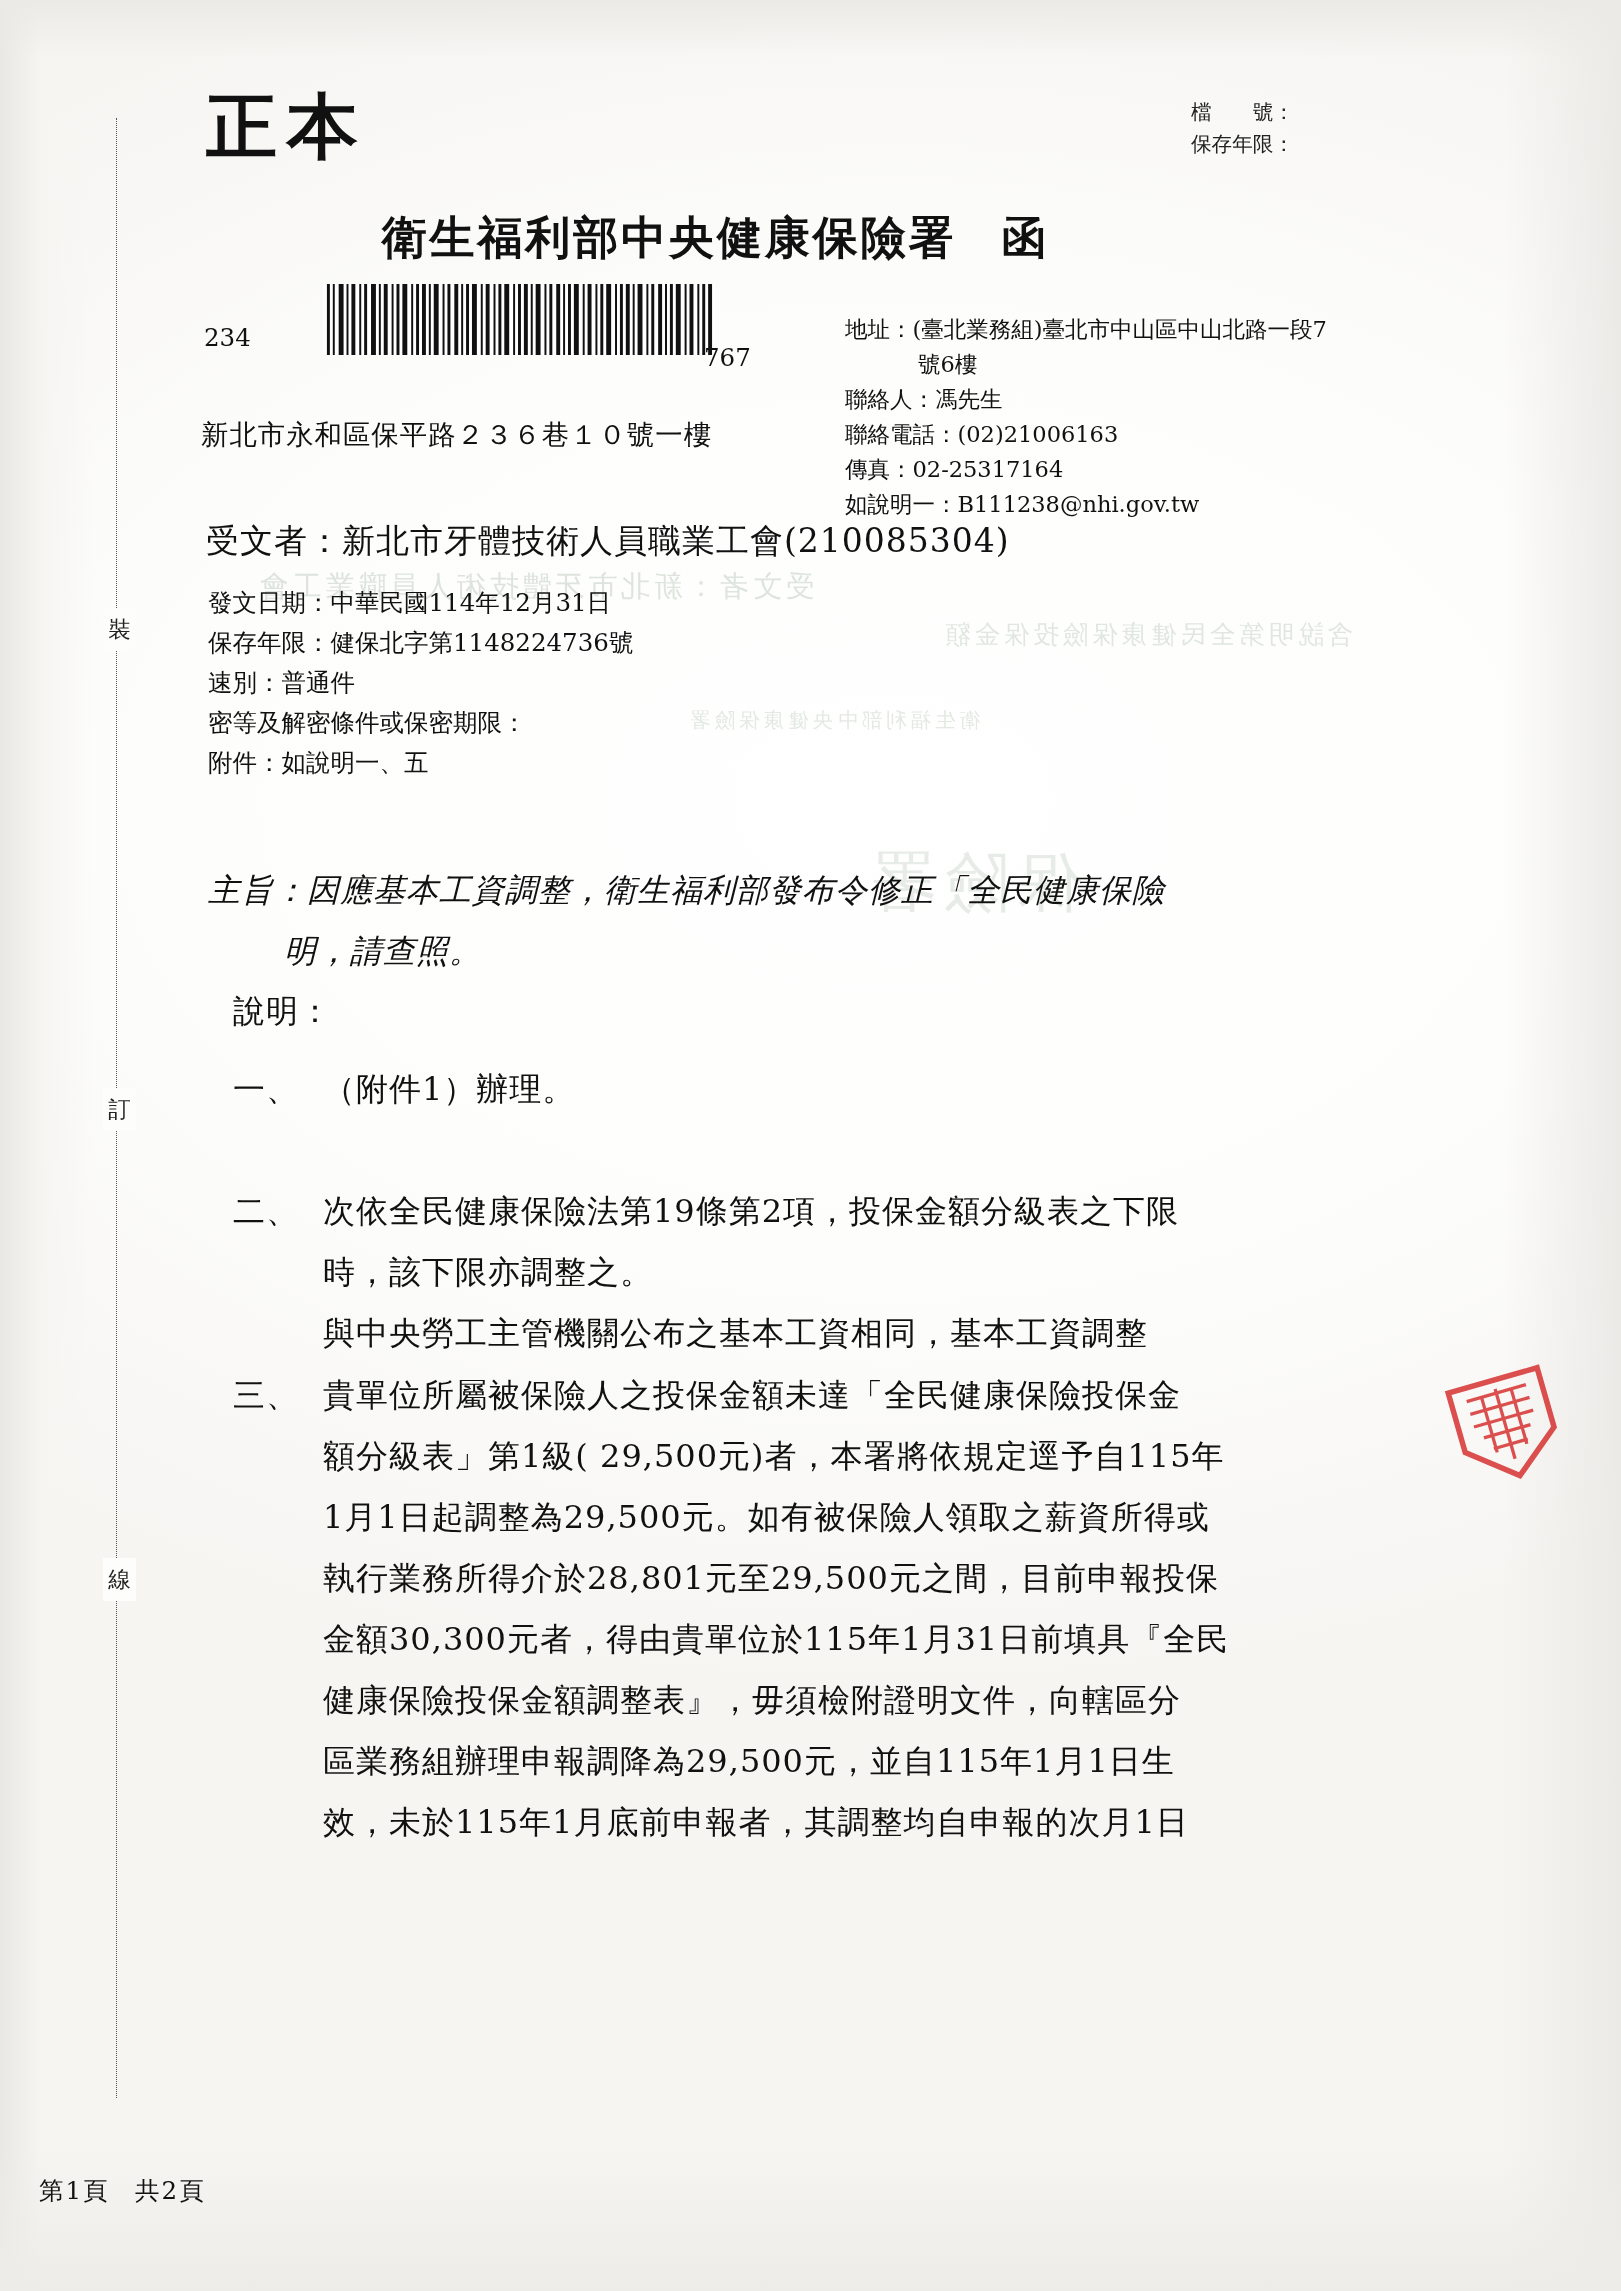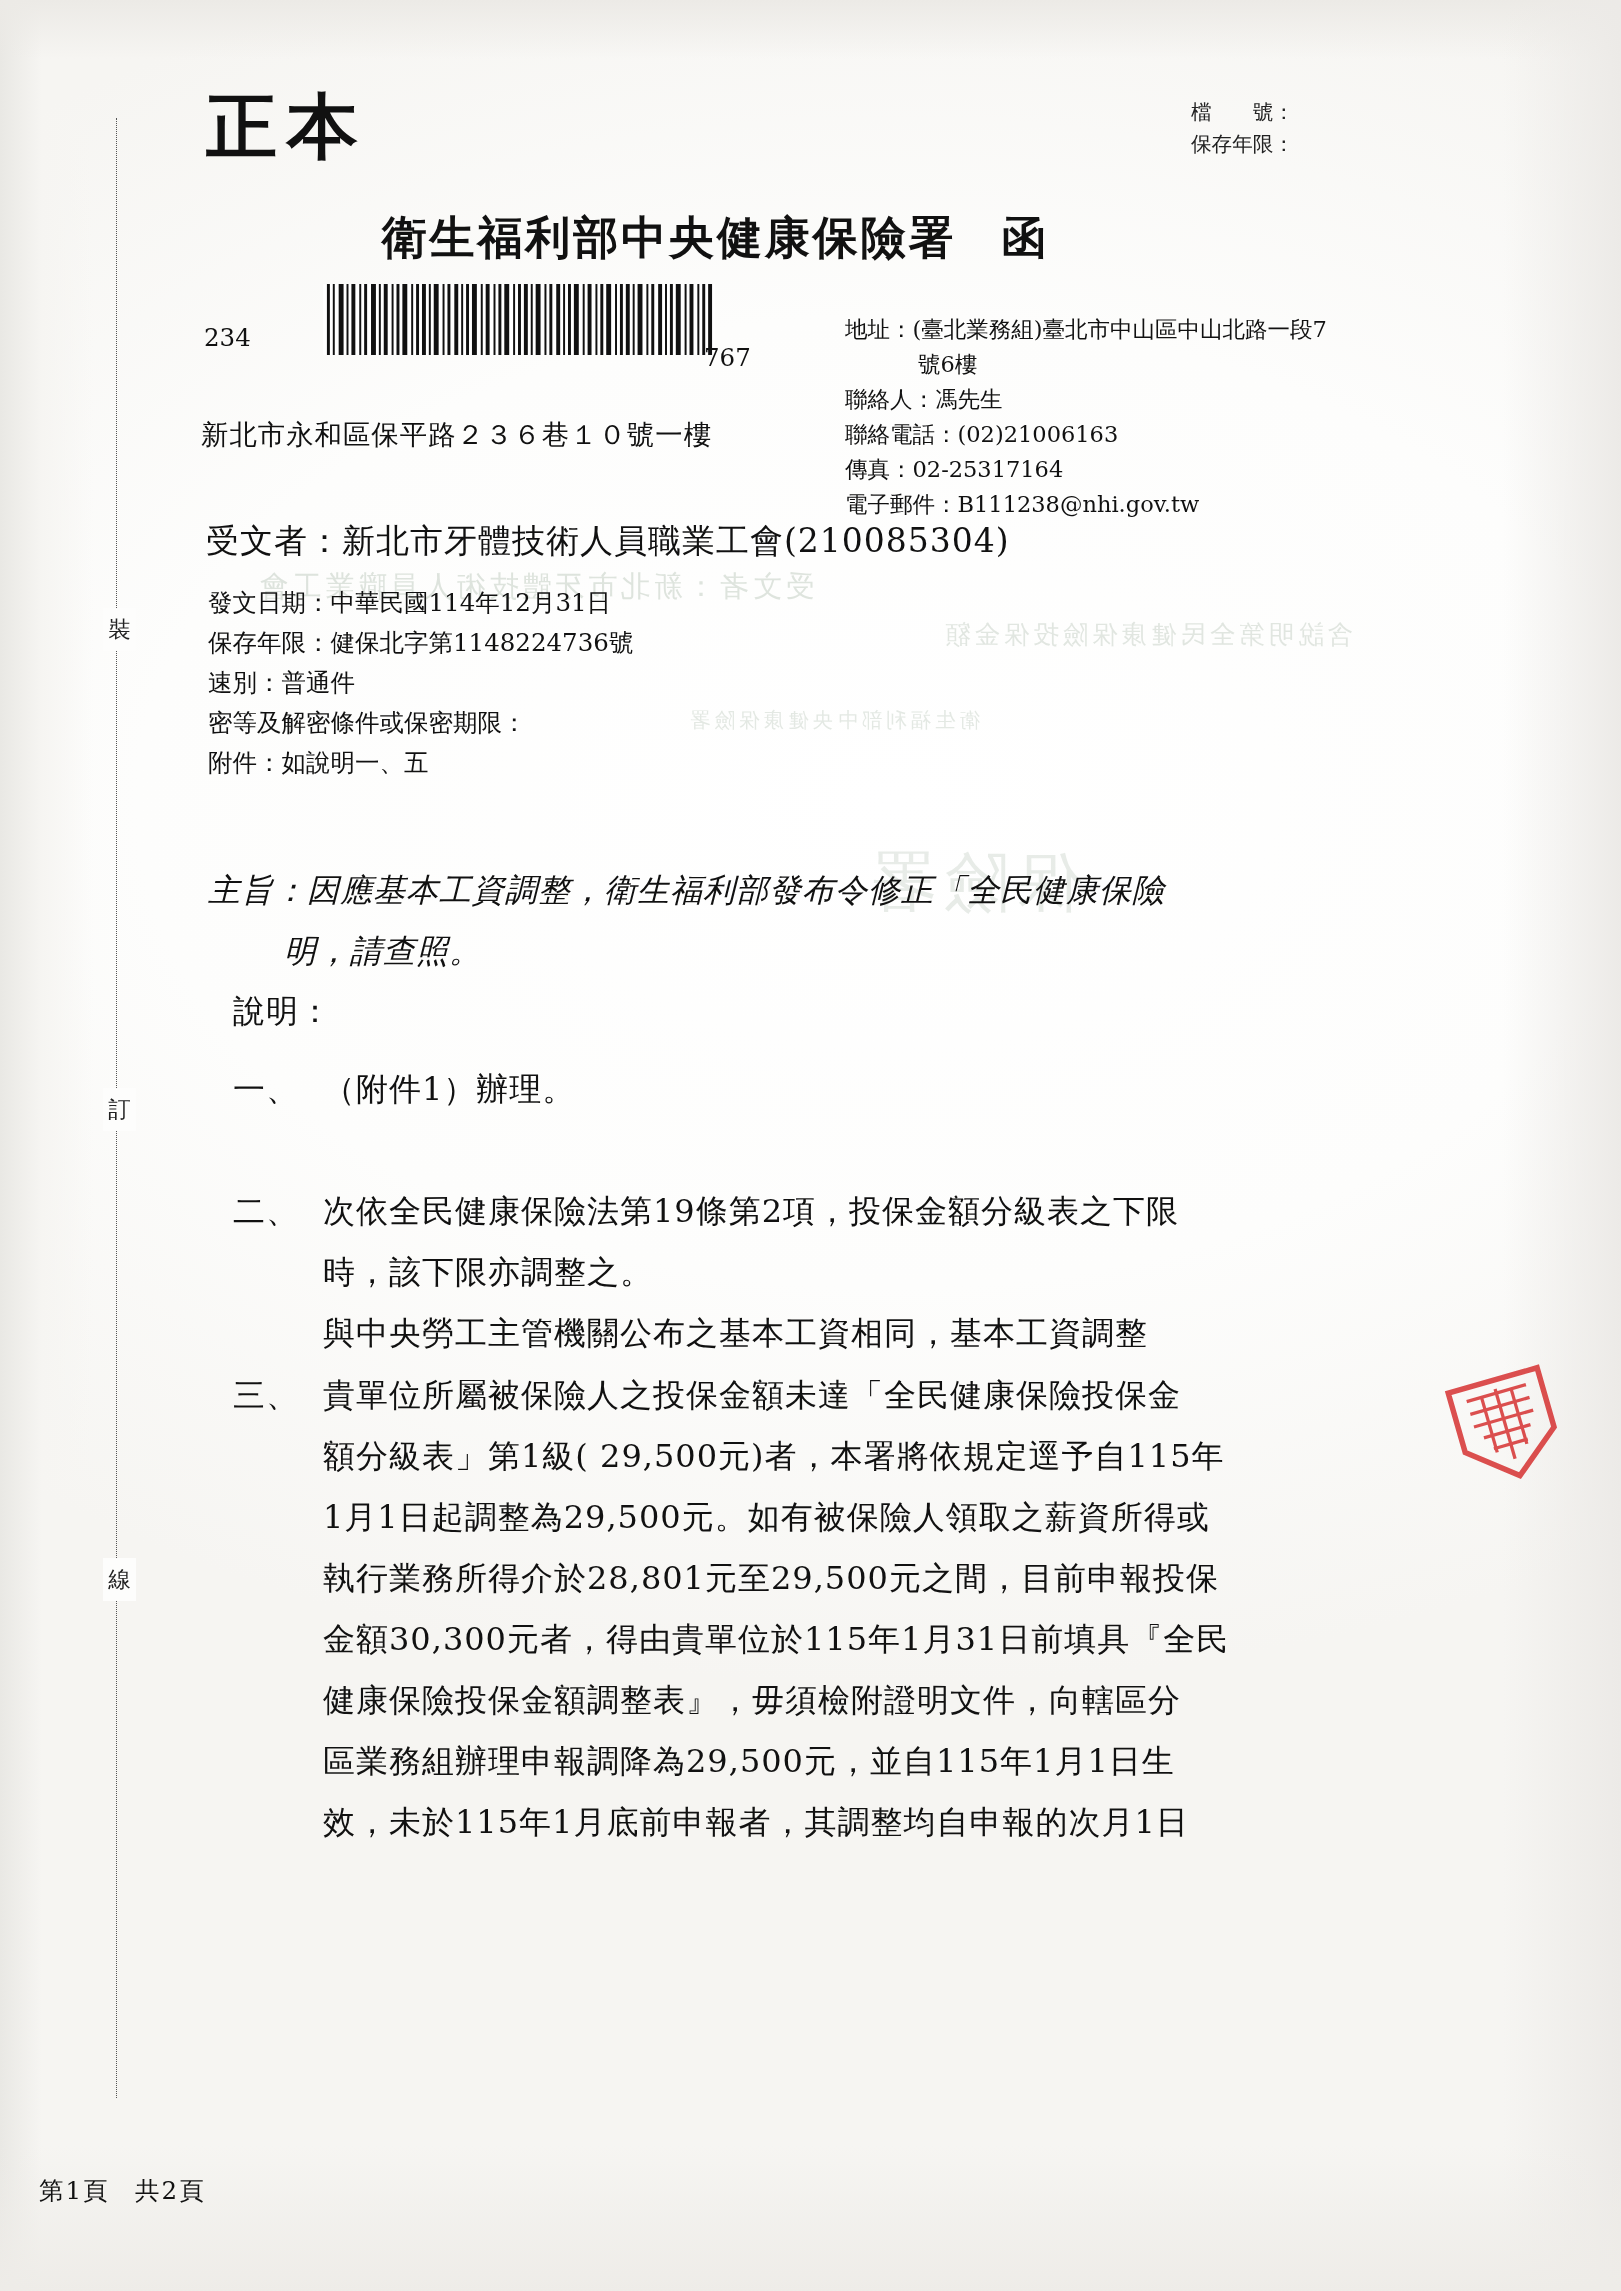--- a/index.html
+++ b/index.html
@@ -369,21 +369,21 @@
   <div class="barcode-left-num">234</div>
   <div class="barcode-right-num">767</div>
   <div class="recipient-address">新北市永和區保平路２３６巷１０號一樓</div>
 
   <div class="contact-block">
     <div class="line">地址：(臺北業務組)臺北市中山區中山北路一段7</div>
     <div class="line line2">號6樓</div>
     <div class="line">聯絡人：馮先生</div>
     <div class="line">聯絡電話：(02)21006163</div>
     <div class="line">傳真：02-25317164</div>
-    <div class="line">電子郵件：B111238@nhi.gov.tw</div>
+    <div class="line">如說明一：B111238@nhi.gov.tw</div>
   </div>
 
   <div class="recipient">受文者：新北市牙體技術人員職業工會(210085304)</div>
 
   <div class="meta">
     <div class="line">發文日期：中華民國114年12月31日</div>
     <div class="line">保存年限：健保北字第1148224736號</div>
     <div class="line">速別：普通件</div>
     <div class="line">密等及解密條件或保密期限：</div>
     <div class="line">附件：如說明一、五</div>

